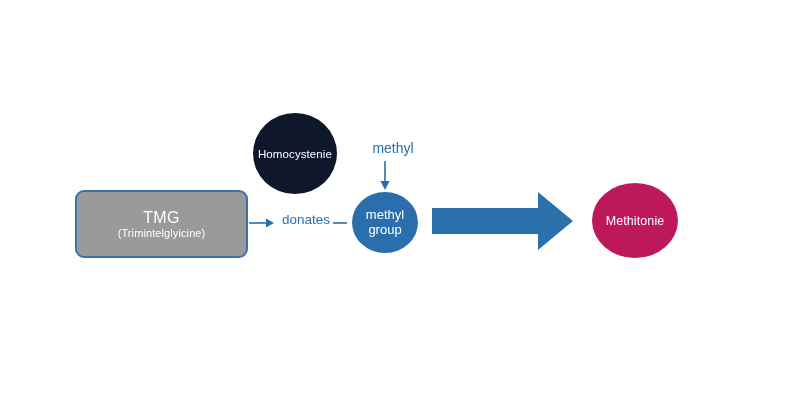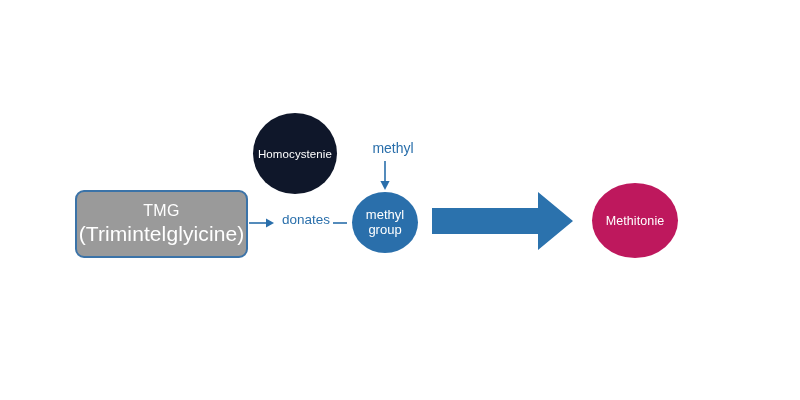--- a/index.html
+++ b/index.html
@@ -34,21 +34,21 @@
     align-items: center;
     justify-content: center;
     color: #ffffff;
     line-height: 1.22;
   }
   .tmg-line1 {
     font-size: 16px;
     letter-spacing: 0.3px;
   }
   .tmg-line2 {
-    font-size: 21px;
+    font-size: 11px;
     letter-spacing: 0.1px;
   }
 
   
   .homocysteine {
     position: absolute;
     left: 253px;
     top: 113px;
     width: 84px;
     height: 81px;

